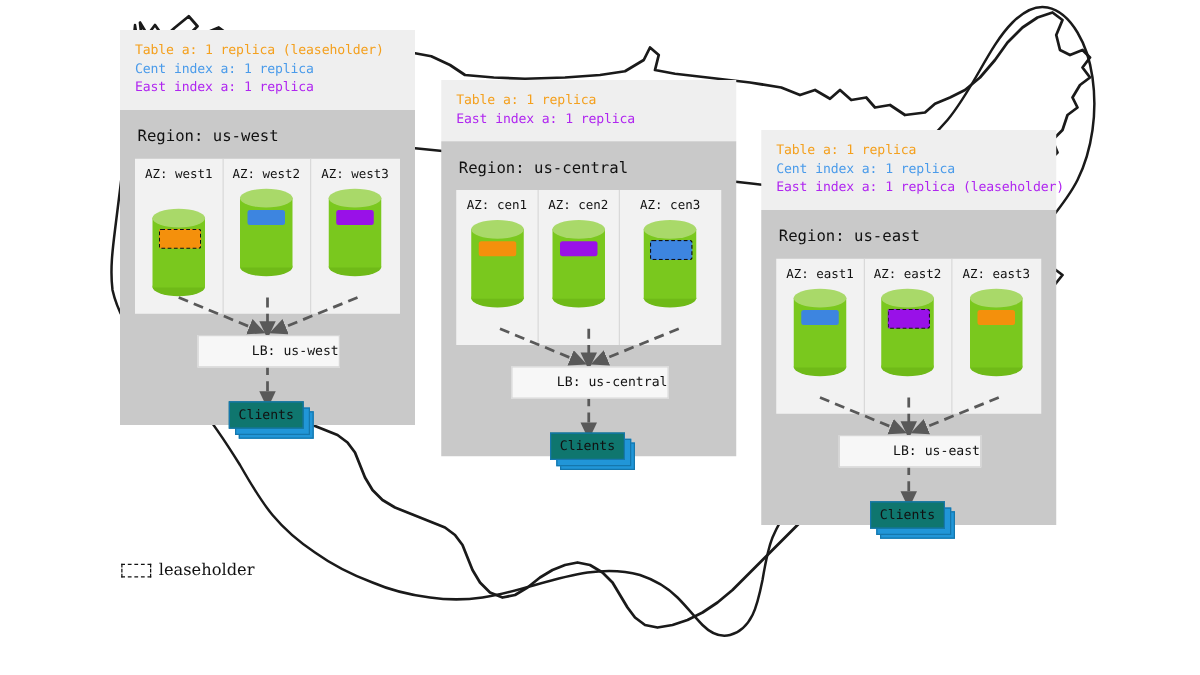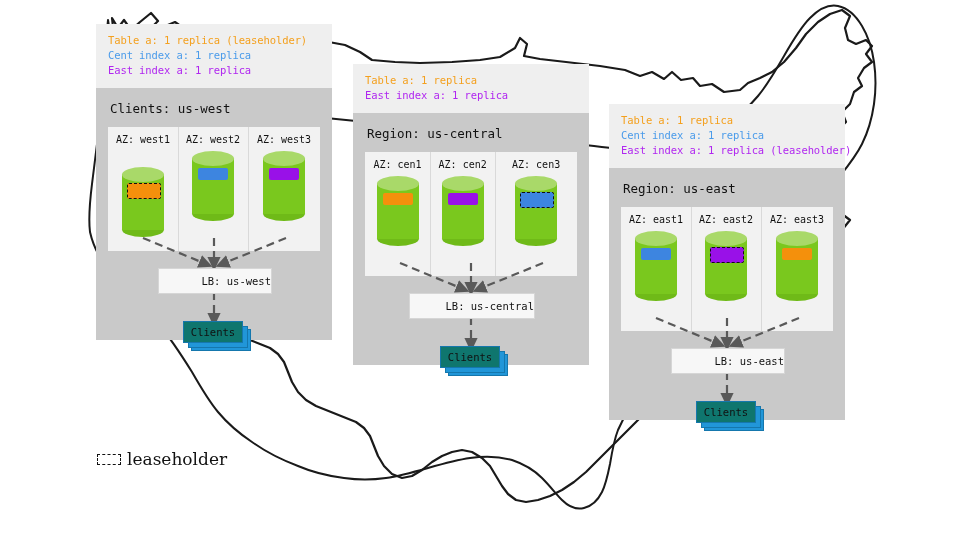--- a/index.html
+++ b/index.html
@@ -76,21 +76,21 @@
     display:flex;align-items:center;justify-content:center;
     font-size:10.5px;color:#111;white-space:nowrap;
   }
 
   
   .legend{position:absolute;display:flex;align-items:center;gap:6px;}
   .legend .swatch{
     width:24px;height:11px;background:#ffffff;border:1.6px dashed #111;box-sizing:border-box;
   }
   .legend .ltext{
-    font-family:"DejaVu Serif","Liberation Serif",serif;font-size:17px;color:#111;
+    font-family:"DejaVu Serif","Liberation Serif",serif;font-size:13px;color:#111;
   }
 </style>
 </head>
 <body>
 
 <div id="stage">
 
   <svg class="map-layer" viewBox="0 0 960 540" xmlns="http://www.w3.org/2000/svg">
     <path id="usmap" fill="none" stroke="#1a1a1a" stroke-width="2.2" stroke-linejoin="round" stroke-linecap="round" d="M112,18 L118,28 L124,20 L131,30 L140,22 L151,13 L158,21 L150,29
          L163,27 L175,22 L186,30 L199,26 L214,31
@@ -154,21 +154,21 @@
   </svg>
 
   <div class="region" style="left:96px;top:24px;width:236px;">
     <div class="replica-legend">
       <span class="rl-line rl-table">Table a: 1 replica (leaseholder)</span>
       <span class="rl-line rl-cent">Cent index a: 1 replica</span>
       <span class="rl-line rl-east">East index a: 1 replica</span>
     </div>
 
     <div class="region-body" style="height:252px;position:relative;">
-      <div class="region-title">Clients: us-west</div>
+      <div class="region-title">Region: us-west</div>
 
       <div class="az-strip" style="height:124px;">
         <div class="az-cell" style="width:70px;gap:16px;">
           <div class="az-label">AZ: west1</div>
           <div class="cyl" style="width:42px;height:70px;">
             <div class="bot"></div>
             <div class="body"></div>
             <div class="top"></div>
             <div class="band lease" style="left:5px;top:16px;width:32px;height:14px;background:#f4900c;"></div>
           </div>

